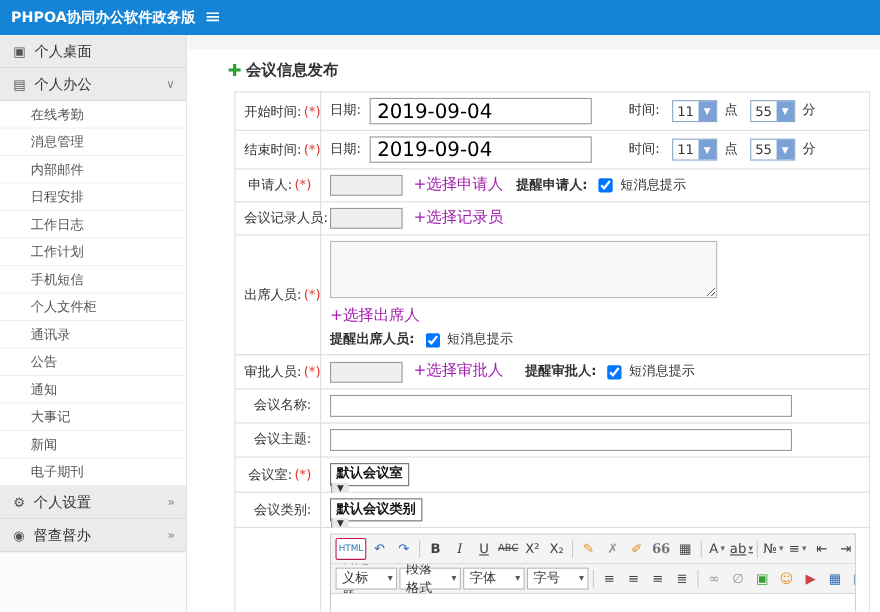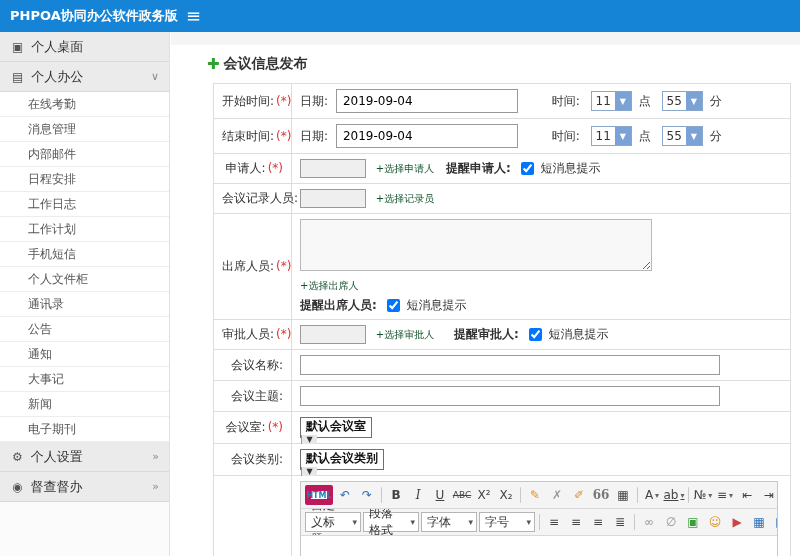--- a/index.html
+++ b/index.html
@@ -25,44 +25,44 @@
   .plus { color:#2ea12e; font-weight:bold; margin-right:4px; font-size:15px; }
 
   
   table.form { border-collapse:collapse; margin:10px 0 0 42px; font-size:12px; color:#333; table-layout:fixed; width:578px; }
   table.form td { border:1px solid #ddd; padding:5px 8px; vertical-align:middle; }
   td.lbl { width:78px; text-align:right; padding-right:4px; white-space:nowrap; }
   .req { color:#e03333; margin-left:2px; }
 
   .inl { margin-right:4px; }
   .tlabel { margin-left:30px; margin-right:4px; }
-  .date-input { width:182px; height:24px; border:1px solid #999; font-size:12px; padding:0 6px; font-family:inherit; vertical-align:middle; }
+  .date-input { width:202px; height:24px; border:1px solid #999; font-size:18px; padding:0 6px; font-family:inherit; vertical-align:middle; }
   .mini-select { display:inline-flex; align-items:stretch; border:1px solid #89a7c8; background:#fff; height:20px; vertical-align:middle; margin:0 3px; cursor:pointer; }
   .msv { padding:0 4px; font-size:12px; display:flex; align-items:center; min-width:14px; }
   .msa { width:16px; background:#7ba2d6; color:#fff; font-size:8px; display:flex; align-items:center; justify-content:center; }
 
   .small-input { width:66px; height:19px; border:1px solid #9a9a9a; background:#efefef; vertical-align:middle; }
-  .link { color:#14532d; cursor:pointer; margin-left:6px; font-size:10px; text-decoration:none; }
+  .link { color:#a21caf; cursor:pointer; margin-left:6px; font-size:14px; text-decoration:none; }
   .remind { font-weight:bold; margin-left:8px; }
   .cb { vertical-align:middle; margin:0 3px 0 6px; }
   .att-area { width:352px; height:52px; border:1px solid #b9b9b9; background:#f8f8f8; font-family:inherit; }
   .att-links { margin-top:4px; }
   .remind-line { margin-top:4px; }
   .remind-line b { font-size:12px; }
   .wide-input { width:420px; height:20px; border:1px solid #9a9a9a; }
 
   .big-select { display:inline-flex; align-items:stretch; border:1px solid #6f6f6f; background:#fff; height:21px; font-weight:bold; cursor:pointer; vertical-align:middle;flex-direction:column; }
   .bsv { padding:0 5px; display:flex; align-items:center; font-size:12px; color:#111; }
   .bsa { width:16px; background:#e7e7e7; border-left:1px solid #9a9a9a; color:#333; font-size:8px; display:flex; align-items:center; justify-content:center; }
 
   
   .editor { border:1px solid #c6c6c6; width:478px; }
   .toolbar { display:flex; align-items:center; padding:2px 3px; background:#f4f4f4; border-bottom:1px solid #d8d8d8; overflow:hidden; }
   .tb { display:inline-flex; align-items:center; justify-content:center; min-width:20px; height:20px; margin:1px; font-size:12px; color:#444; border-radius:2px; cursor:pointer; }
-  .tb.html { font-size:8px; font-weight:bold; color:#2b7bb9; border:6px solid #be185d; background:#fff; min-width:28px; }
+  .tb.html { font-size:8px; font-weight:normal; color:#2b7bb9; border:1px solid #be185d; background:#fff; min-width:28px; }
   .tb.sep { min-width:1px; width:1px; height:16px; background:#c9c9c9; margin:0 3px; cursor:default; }
   .tb.b { font-weight:bold; }
   .tb.i { font-style:italic; font-family:"DejaVu Serif",serif; }
   .tb.u { text-decoration:underline; }
   .tb.strike { text-decoration:line-through; font-size:9px; }
   .tb.quote { font-weight:bold; font-family:"DejaVu Serif",serif; color:#777; }
   .tb.blue { color:#2f6fb7; }
   .tb.orange { color:#e08f1e; }
   .tb.green { color:#3a9d3a; }
   .tb.red { color:#cc4444; }

